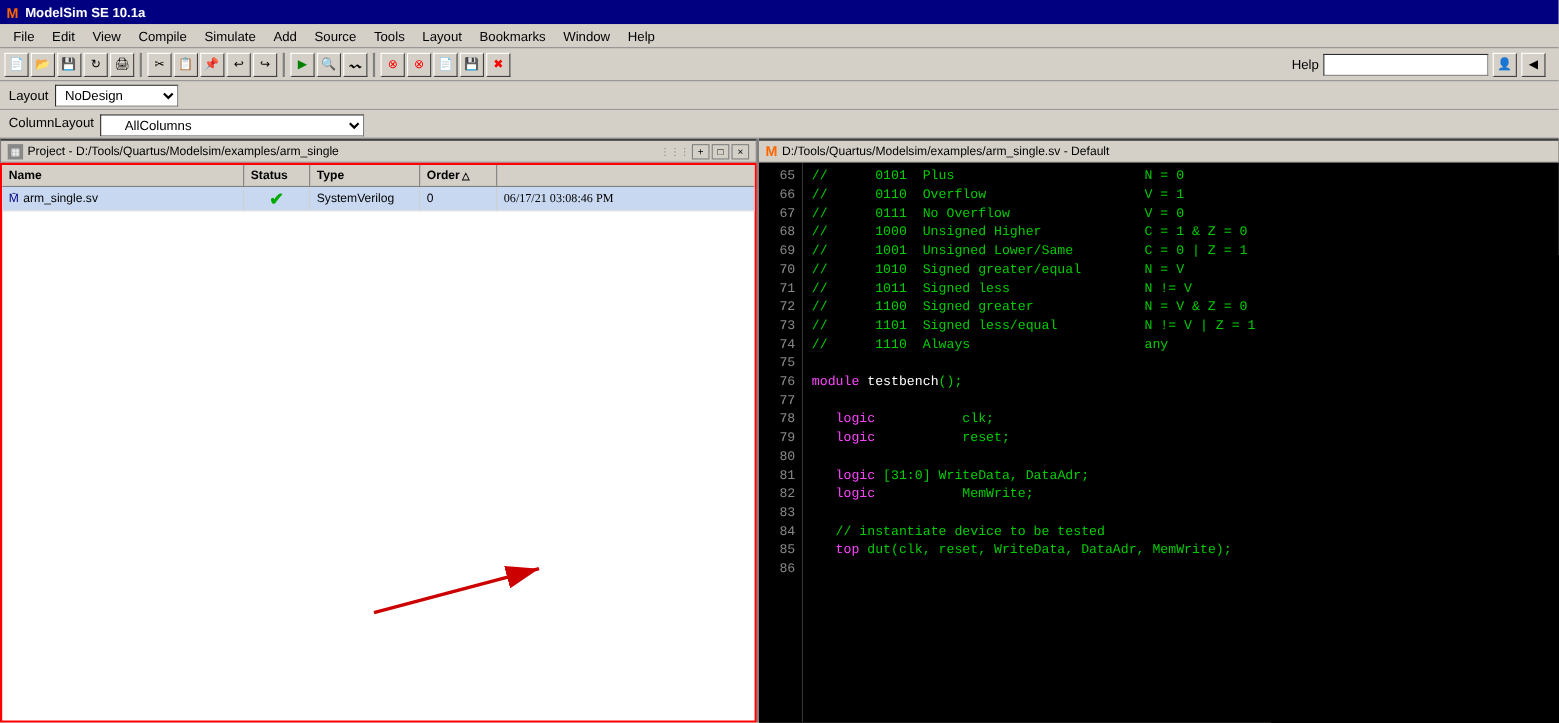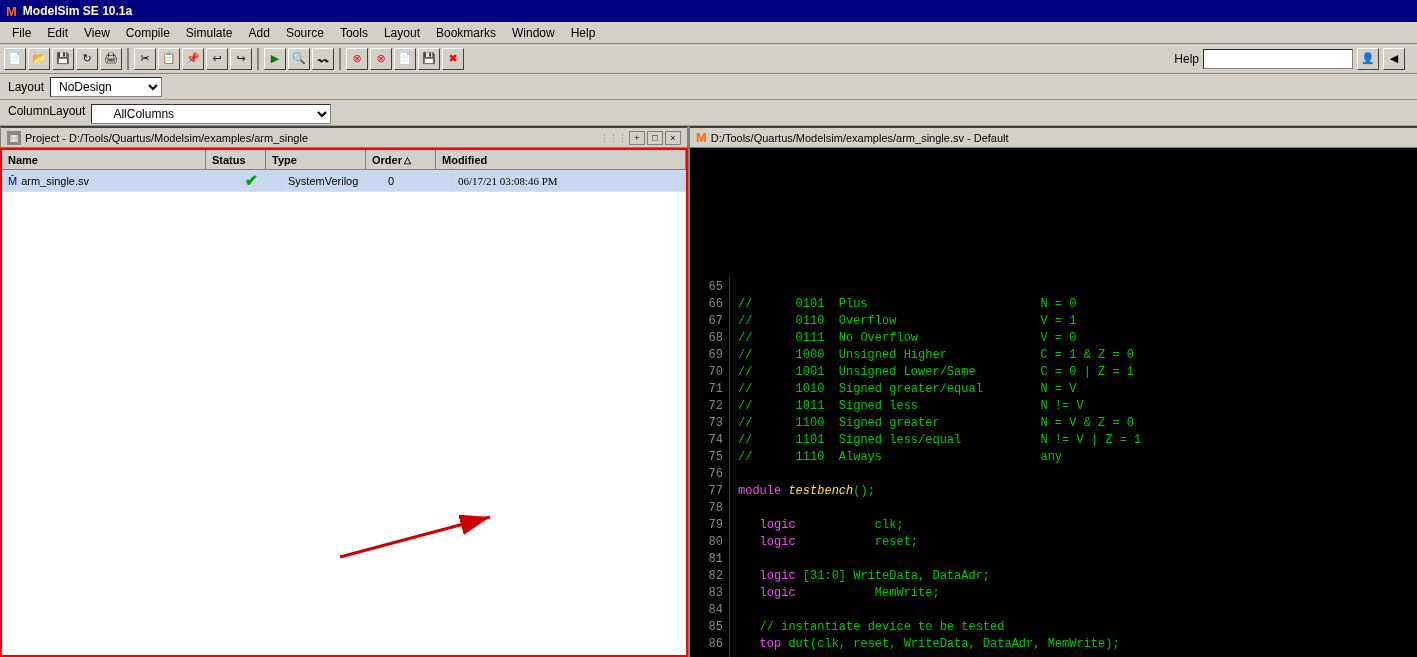--- a/index.html
+++ b/index.html
@@ -217,21 +217,21 @@
       padding: 2px 6px;
       font-family: Arial, sans-serif;
       font-size: 11px;
       font-weight: bold;
       border-right: 1px solid #808080;
       height: 100%;
       display: flex;
       align-items: center;
       cursor: pointer;
     }
-    .th-name { width: 204px; }
+    .th-name { width: 220px; }
     .th-status { width: 60px; }
     .th-type { width: 100px; align-items: center; }
     .th-order { width: 70px; display: flex; align-items: center; gap: 2px; }
     .th-modified { flex: 1; }
 
     .table-row {
       display: flex;
       align-items: center;
       height: 22px;
       background: #c8d8f0;
@@ -279,21 +279,20 @@
       color: #ff6600;
       font-weight: bold;
       font-size: 13px;
     }
 
     .code-area {
       flex: 1;
       background: #000000;
       overflow: hidden;
       display: flex;
-      align-items: flex-end;
     }
 
     .line-numbers {
       background: #000000;
       color: #888888;
       padding: 4px 6px;
       font-family: 'Courier New', monospace;
       font-size: 12px;
       line-height: 17px;
       text-align: right;
@@ -307,21 +306,21 @@
       padding: 4px 8px;
       font-family: 'Courier New', monospace;
       font-size: 12px;
       line-height: 17px;
       flex: 1;
       white-space: pre;
     }
 
     .kw { color: #ff44ff; }
     .cm { color: #00cc00; }
-    .fn { color: #fde047; font-style: italic; }
+    .fn { color: #ffffff; }
   </style>
 </head>
 <body>
 
 <div class="title-bar">
   <span class="m-icon">M</span>
   <span>ModelSim SE 10.1a</span>
 </div>
 
 <div class="menu-bar">
@@ -409,23 +408,20 @@
         </div>
         <div class="th th-status">
           <span>Status</span>
         </div>
         <div class="th th-type">
           <span>Type</span>
         </div>
         <div class="th th-order">
           <span>Order</span>
           <span style="font-size:9px;">△</span>
-        </div>
-        <div class="th th-modified">
-          <span>Modified</span>
         </div>
       </div>
 
       <div class="table-row">
         <div class="td td-name">
           <span class="file-icon">M̄</span>
           <span>arm_single.sv</span>
         </div>
         <div class="td td-status">
           <span class="check-mark">✔</span>

